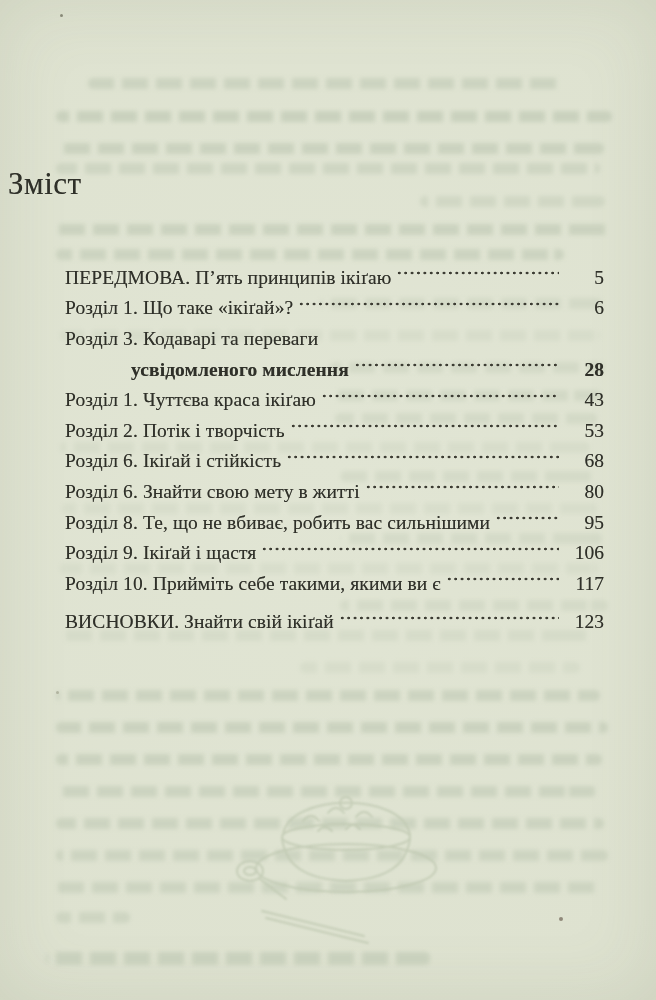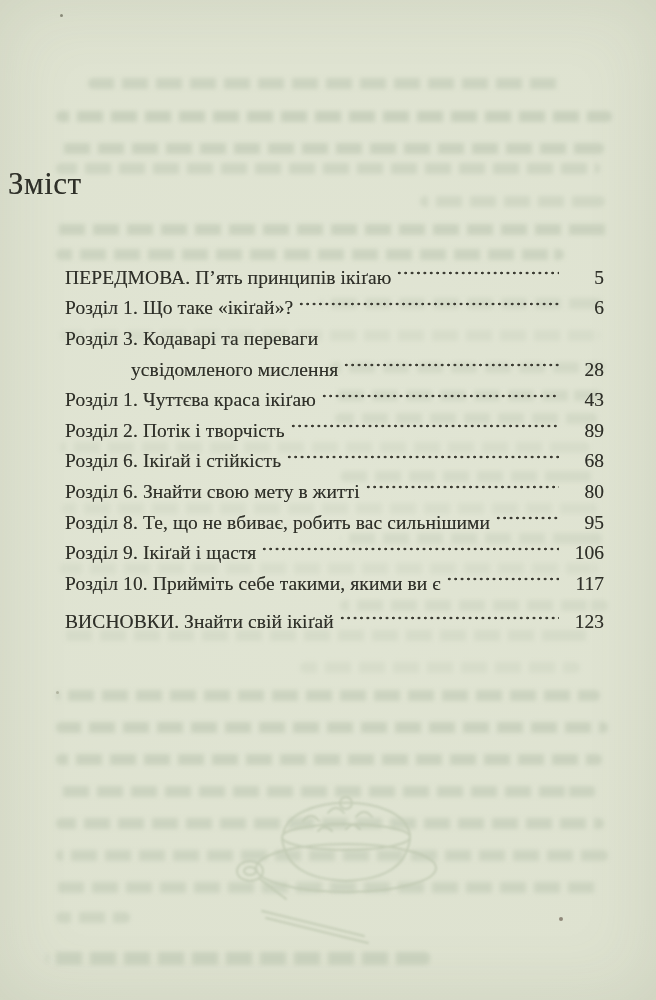--- a/index.html
+++ b/index.html
@@ -35,21 +35,21 @@
     font-size: 31px; font-weight: 400; letter-spacing: 0.5px;
     color: var(--ink, #2f3029);
     text-shadow: 0 0 0.6px rgba(47,48,41,0.55);
   }
   .toc {
     position: absolute; top: 262px; left: 57px; width: 547px; z-index: 3;
     color: var(--ink, #2f3029);
   }
   .toc-row { display: flex; align-items: center; height: 30.6px; margin-left: 8px; }
   .toc-row.gap-before { margin-top: 8px; }
-  .toc-row.toc-cont { padding-left: 66px; }
+  .toc-row.toc-cont { padding-left: 66px; font-weight: bold; }
   .toc-label {
     font-size: 19.5px; line-height: 25px; white-space: nowrap;
     letter-spacing: 0.1px;
     text-shadow: 0 0 0.5px rgba(47,48,41,0.5);
   }
   .leader {
     flex: 1; height: 6px; margin: 0 7px 8px 6px;
     background-image: radial-gradient(circle at 2.2px 3px,
       #3c3c33 1.25px, rgba(0,0,0,0) 1.6px);
     background-size: 6.4px 6px; background-repeat: repeat-x;
@@ -146,21 +146,21 @@
         <span class="toc-page">28</span>
       </div>
       <div class="toc-row">
         <span class="toc-label">Розділ 1. Чуттєва краса ікіґаю</span>
         <span class="leader"></span>
         <span class="toc-page">43</span>
       </div>
       <div class="toc-row">
         <span class="toc-label">Розділ 2. Потік і творчість</span>
         <span class="leader"></span>
-        <span class="toc-page">89</span>
+        <span class="toc-page">53</span>
       </div>
       <div class="toc-row">
         <span class="toc-label">Розділ 6. Ікіґай і стійкість</span>
         <span class="leader"></span>
         <span class="toc-page">68</span>
       </div>
       <div class="toc-row">
         <span class="toc-label">Розділ 6. Знайти свою мету в житті</span>
         <span class="leader"></span>
         <span class="toc-page">80</span>

